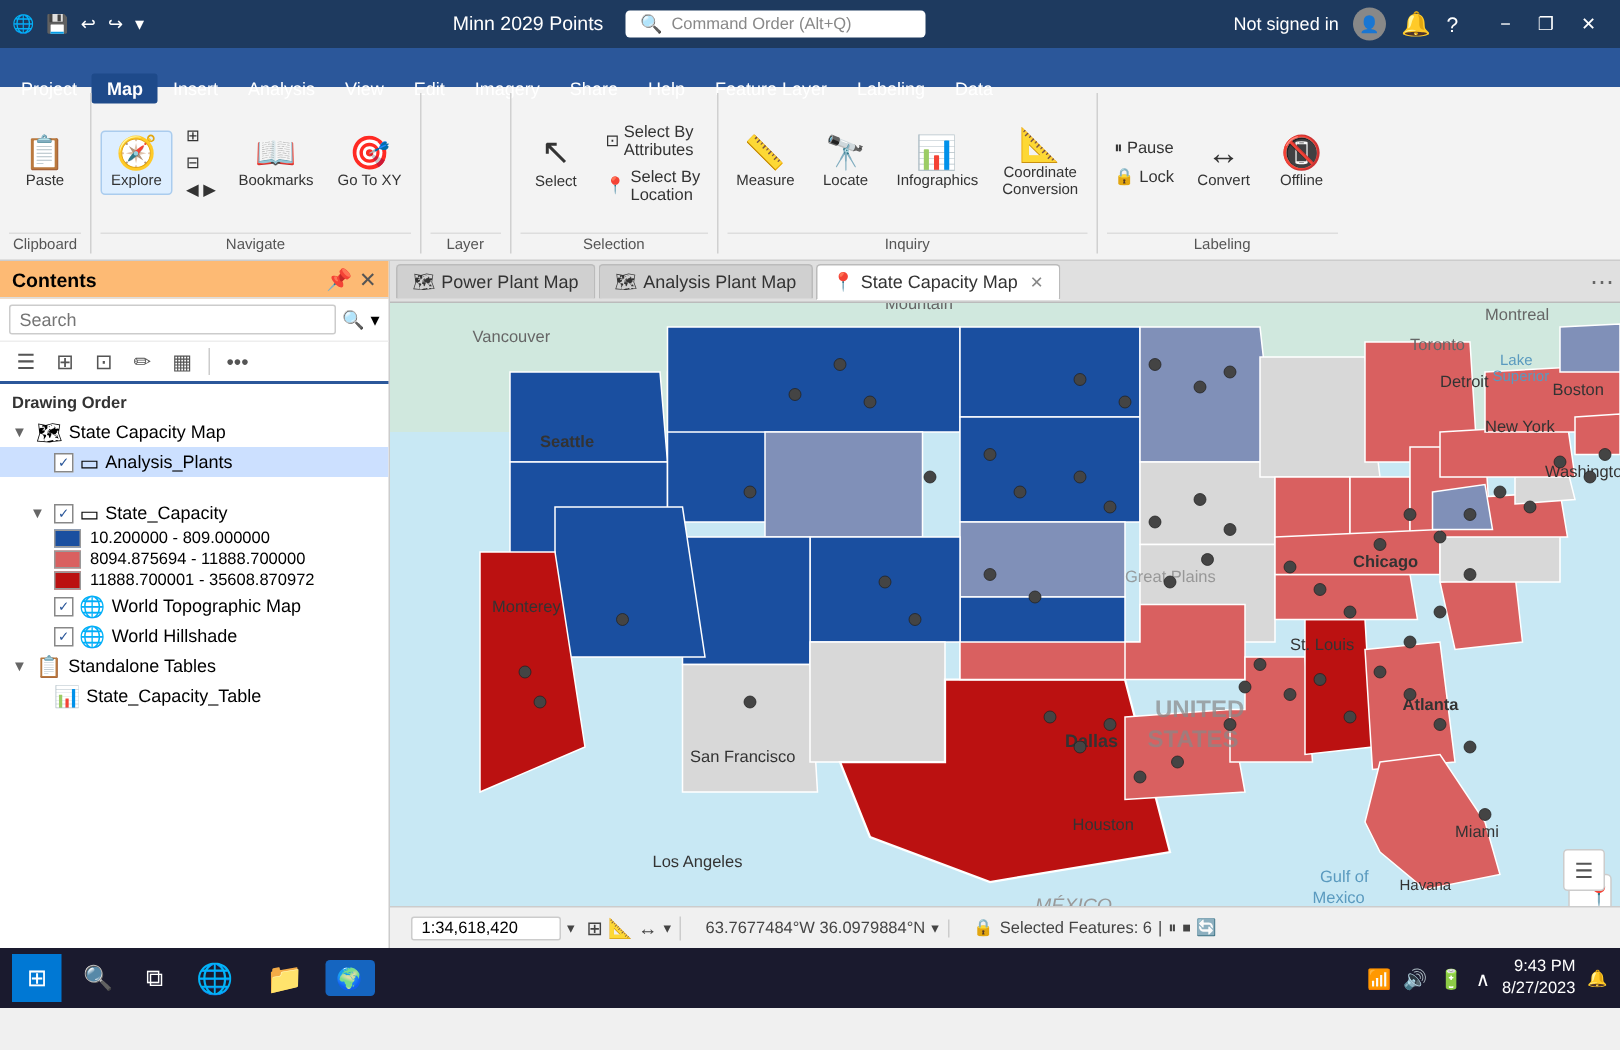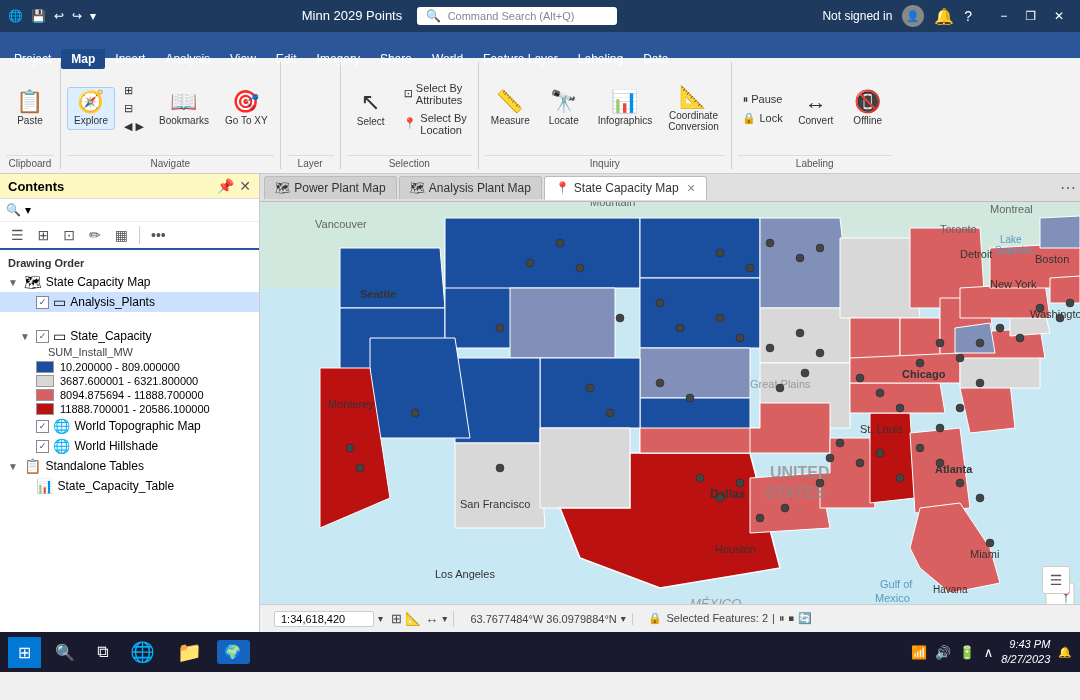--- a/index.html
+++ b/index.html
@@ -108,21 +108,21 @@
       border-right: 1px solid #ccc;
       display: flex;
       flex-direction: column;
       flex-shrink: 0;
     }
     #contents-header {
       display: flex;
       align-items: center;
       justify-content: space-between;
       padding: 4px 8px;
-      background: #fef9c3;
+      background: #fdba74;
       border-bottom: 1px solid #ddd;
     }
     #contents-header .ch-title { font-weight: 600; font-size: 13px; }
     #contents-header .ch-icons { display: flex; gap: 4px; }
     #contents-header .ch-icons span { cursor: pointer; color: #555; font-size: 14px; }
     #search-bar {
       display: flex;
       align-items: center;
       padding: 4px 6px;
       border-bottom: 1px solid #eee;
@@ -236,21 +236,21 @@
       height: 28px;
       background: #f0f0f0;
       border-top: 1px solid #ccc;
       display: flex;
       align-items: center;
       padding: 0 8px;
       font-size: 11px;
       color: #444;
       gap: 10px;
     }
-    .status-section { display: flex; gap: 4px; padding: 0 6px; border-right: 1px solid #ccc; }
+    .status-section { display: flex; align-items: center; gap: 4px; padding: 0 6px; border-right: 1px solid #ccc; }
     .status-section:last-child { border-right: none; }
     .scale-box {
       display: flex;
       align-items: center;
       gap: 4px;
     }
     .scale-input {
       background: white;
       border: 1px solid #ccc;
       padding: 1px 6px;
@@ -265,21 +265,21 @@
       display: flex;
       align-items: center;
       justify-content: space-between;
       padding: 0 8px;
       color: white;
     }
     #taskbar .tb-left { display: flex; align-items: center; gap: 6px; }
     #taskbar .tb-right { display: flex; align-items: center; gap: 8px; font-size: 11px; }
     .tb-btn { padding: 4px 8px; cursor: pointer; border-radius: 3px; font-size: 16px; }
     .tb-app { padding: 4px 8px; cursor: pointer; border-radius: 3px; font-size: 20px; }
-    #clock { text-align: right; font-size: 11px; line-height: 1.4; font-style: italic; }
+    #clock { text-align: right; font-size: 11px; line-height: 1.4; }
     .sys-icons { display: flex; gap: 8px; align-items: center; font-size: 13px; }
 
     
     .map-btn-overlay {
       position: absolute;
       bottom: 10px;
       right: 10px;
       display: flex;
       flex-direction: column;
       gap: 4px;
@@ -307,21 +307,21 @@
     <span style="font-size:12px">💾</span>
     <span style="font-size:12px">↩</span>
     <span style="font-size:12px">↪</span>
     <span style="font-size:12px">▾</span>
   </div>
   <div class="title-center">
     <span>Minn 2029 Points</span>
     &nbsp;&nbsp;
     <span style="display:inline-flex;align-items:center;background:white;color:#333;border-radius:3px;padding:2px 10px;font-size:12px;width:200px;gap:6px;">
       <span>🔍</span>
-      <span style="color:#888;font-size:11px">Command Search (Alt+Q)</span>
+      <span style="color:#888;font-size:11px">Command Order (Alt+Q)</span>
     </span>
   </div>
   <div class="title-right">
     <span>Not signed in</span>
     <span style="width:22px;height:22px;background:#888;border-radius:50%;display:inline-flex;align-items:center;justify-content:center;font-size:11px">👤</span>
     <span style="font-size:16px">🔔</span>
     <span style="font-size:14px">?</span>
     <div class="window-controls">
       <span>−</span>
       <span>❐</span>
@@ -332,21 +332,21 @@
 
 <div id="menu-bar">
 <div class="menu-item">Project</div>
     <div class="menu-item active-tab">Map</div>
     <div class="menu-item">Insert</div>
     <div class="menu-item">Analysis</div>
     <div class="menu-item">View</div>
     <div class="menu-item">Edit</div>
     <div class="menu-item">Imagery</div>
     <div class="menu-item">Share</div>
-    <div class="menu-item">World</div>
+    <div class="menu-item">Help</div>
     <div class="menu-item">Feature Layer</div>
     <div class="menu-item">Labeling</div>
     <div class="menu-item">Data</div>
   </div>
 
 <div id="ribbon">
 
   <div class="ribbon-group">
     <div class="ribbon-tools">
       <div class="ribbon-btn large">
@@ -463,20 +463,21 @@
 
   <div id="contents-panel">
     <div id="contents-header">
       <span class="ch-title">Contents</span>
       <div class="ch-icons">
         <span>📌</span>
         <span>✕</span>
       </div>
     </div>
     <div id="search-bar">
+      <input type="text" placeholder="Search" style="">
       <span>🔍</span>
       <span>▾</span>
     </div>
     <div class="contents-toolbar">
       <span class="ct-btn">☰</span>
       <span class="ct-btn">⊞</span>
       <span class="ct-btn">⊡</span>
       <span class="ct-btn">✏</span>
       <span class="ct-btn">▦</span>
       <span class="ct-separator"></span>
@@ -500,37 +501,32 @@
       <div style="padding-left:36px;">
         <span class="dot"></span>
       </div>
 
       <div class="tree-item" style="padding-left:20px;">
         <span class="ti-expand">▼</span>
         <div class="checkbox checked">✓</div>
         <span class="ti-icon">▭</span>
         <span class="ti-label">State_Capacity</span>
       </div>
-      <div style="padding-left:48px;font-size:11px;color:#444;padding-bottom:2px;">SUM_Install_MW</div>
 
       <div class="legend-item">
         <div class="legend-color" style="background:#1a4fa0;"></div>
         <span>10.200000 - 809.000000</span>
       </div>
       <div class="legend-item">
-        <div class="legend-color" style="background:#d8d8d8;"></div>
-        <span>3687.600001 - 6321.800000</span>
-      </div>
-      <div class="legend-item">
         <div class="legend-color" style="background:#d96060;"></div>
         <span>8094.875694 - 11888.700000</span>
       </div>
       <div class="legend-item">
         <div class="legend-color" style="background:#bb1111;"></div>
-        <span>11888.700001 - 20586.100000</span>
+        <span>11888.700001 - 35608.870972</span>
       </div>
 
       <div class="tree-item" style="padding-left:20px;">
         <span class="ti-expand"></span>
         <div class="checkbox checked">✓</div>
         <span class="ti-icon">🌐</span>
         <span class="ti-label">World Topographic Map</span>
       </div>
 
       <div class="tree-item" style="padding-left:20px;">
@@ -770,21 +766,21 @@
         <span style="font-size:10px">▾</span>
         <span style="margin-left:4px;font-size:13px">⊞ 📐 ↔</span>
         <span style="font-size:10px">▾</span>
       </div>
       <div class="status-section">
         <span>63.7677484°W 36.0979884°N</span>
         <span style="font-size:10px">▾</span>
       </div>
       <div class="status-section">
         <span>🔒</span>
-        <span>Selected Features: 2</span>
+        <span>Selected Features: 6</span>
         <span>|</span>
         <span>⏸</span>
         <span>⏹</span>
         <span>🔄</span>
       </div>
     </div>
   </div>
 </div>
 
 <div id="taskbar">

